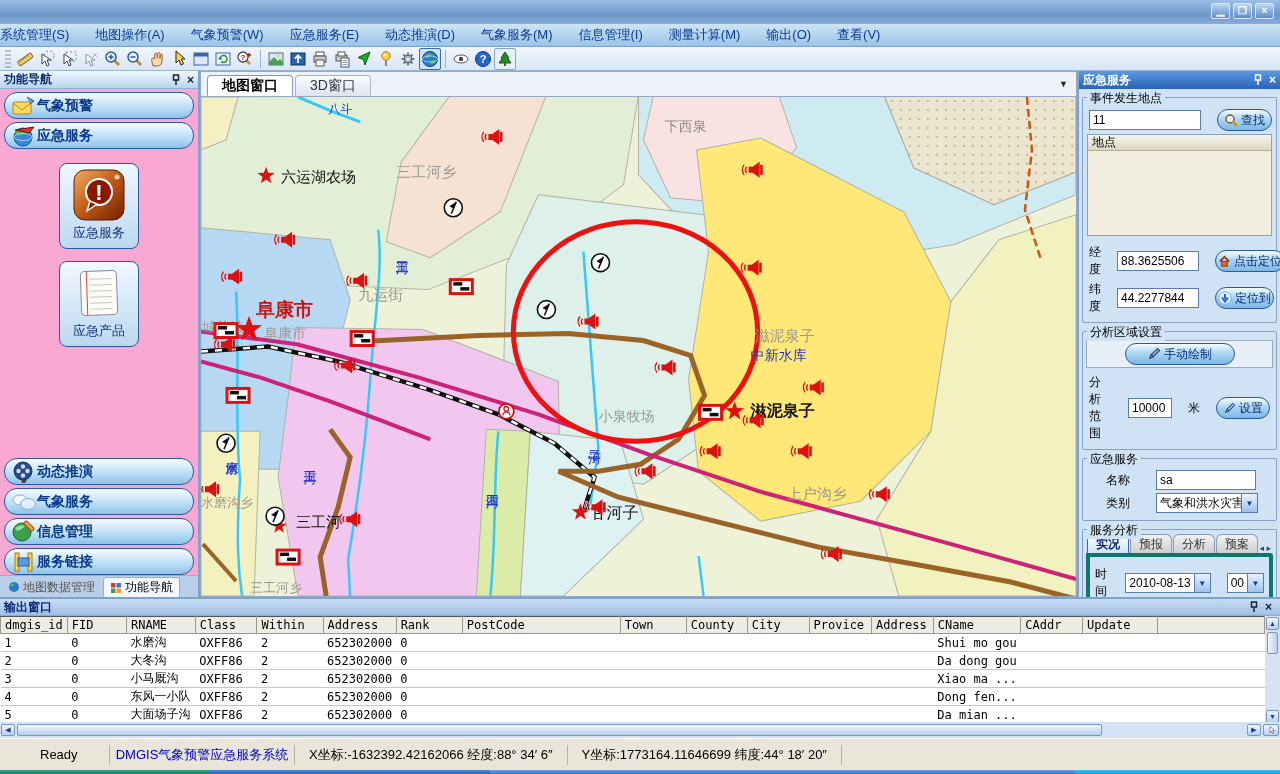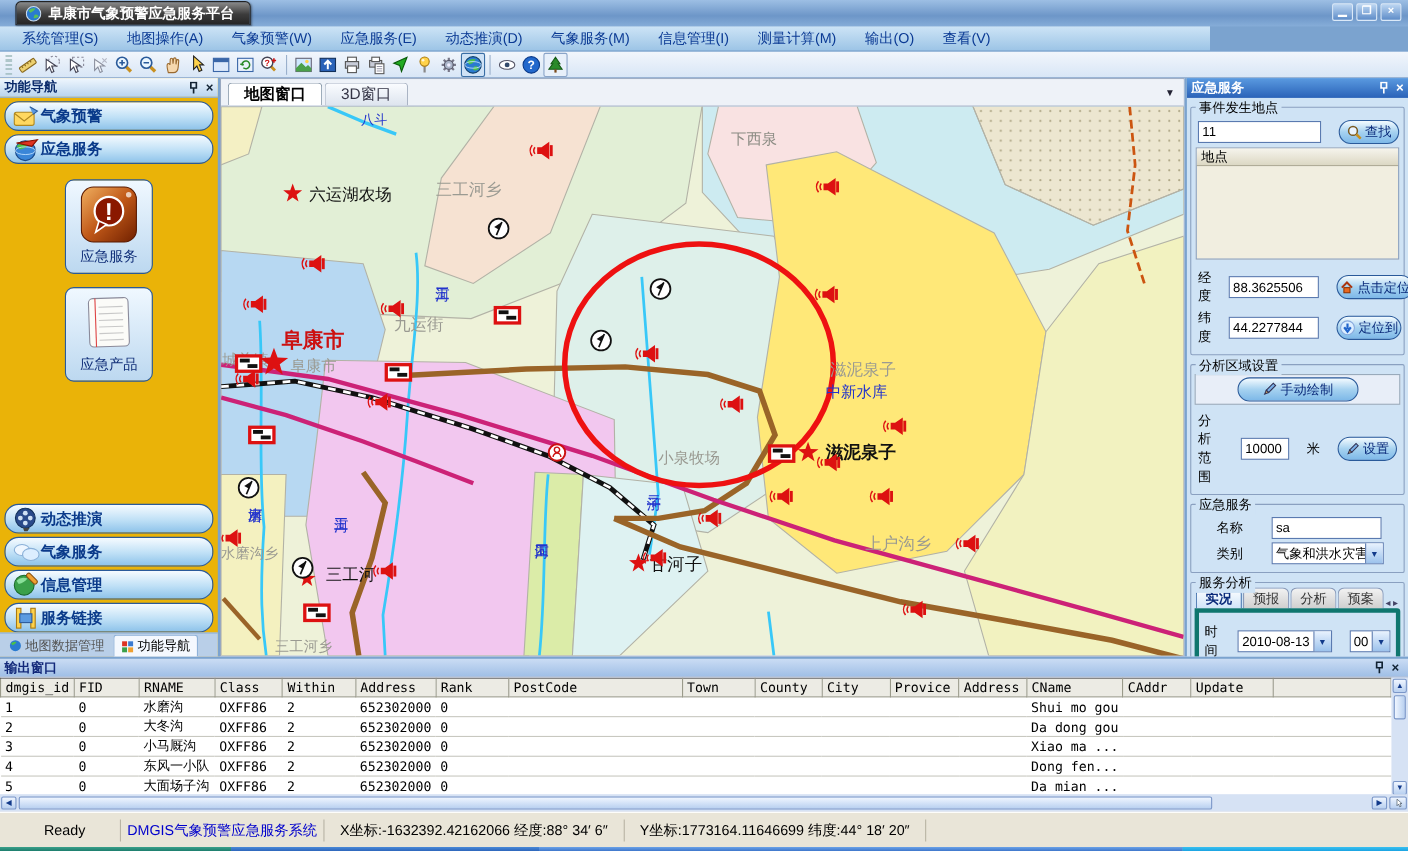--- a/index.html
+++ b/index.html
@@ -6,35 +6,35 @@
 html,body{width:1280px;height:774px}
 body{position:relative;font-family:"Liberation Sans",sans-serif;font-size:12px;background:#7ba3cf;overflow:hidden;color:#000}
 svg{display:block}
 
 .titlebar{position:absolute;left:0;top:0;width:1280px;height:24px;background:linear-gradient(#9dbfe4,#6d96c8 60%,#86add8)}
 .title-tab{position:absolute;left:14px;top:1px;height:22px;padding:0 14px 0 8px;display:flex;align-items:center;gap:6px;background:linear-gradient(#8a8a8a,#3c3c3c 55%,#262626);border:1px solid #222;border-radius:5px 5px 0 0;box-shadow:1px 1px 2px rgba(0,0,0,.4)}
 .title-tab .ttxt{color:#fff;font-weight:bold;font-size:13px;white-space:nowrap}
 .win-ctrls{position:absolute;right:6px;top:3px;display:flex;gap:3px}
 .wbtn{width:19px;height:16px;background:linear-gradient(#bcd6f2,#5e8cc8);border:1px solid #dbe9f8;border-radius:2px;color:#fff;font-size:10px;line-height:14px;text-align:center;font-weight:bold;cursor:pointer}
 
-.menubar{position:absolute;left:0;top:24px;width:1100px;height:23px;background:linear-gradient(#cde4f6,#9cc4e6);border-bottom:1px solid #7aa2cc;display:flex;align-items:center;padding-left:20px;gap:26px}
+.menubar{position:absolute;left:0;top:24px;width:1280px;height:23px;background:linear-gradient(#cde4f6,#9cc4e6);border-bottom:1px solid #7aa2cc;display:flex;align-items:center;padding-left:0;gap:26px}
 .menu-item{color:#0b3a94;font-size:13px;white-space:nowrap;cursor:pointer}
 
 .toolbar{position:absolute;left:0;top:47px;width:1280px;height:24px;background:linear-gradient(#f2f6fc,#d8e6f6);border-bottom:1px solid #9ab4d4;display:flex;align-items:center;padding-left:2px}
 .tgrip{width:6px;height:18px;margin:0 3px;background:repeating-linear-gradient(#8aa 0 2px,transparent 2px 4px);opacity:.6}
 .tbtn{width:22px;height:22px;display:flex;align-items:center;justify-content:center;border:1px solid transparent;border-radius:2px;cursor:pointer}
 .tbtn.pressed{border:1px solid #3a6ea5;background:#cfe2f6}
 .tbtn.raised{border:1px solid #8aa4c8;background:#e8f0fa}
 .tsep{width:1px;height:18px;background:#9ab0cc;margin:0 4px}
 
 .panel-title{height:18px;display:flex;align-items:center;padding:0 4px;font-weight:bold}
 .pin-x{margin-left:auto;display:flex;gap:6px;align-items:center}
 .pin-x .px{cursor:pointer;font-weight:bold;line-height:10px}
 
-.left-panel{position:absolute;left:0;top:71px;width:200px;height:526px;background:#eab308;border-right:2px solid #7ba3cf;display:flex;flex-direction:column}
+.left-panel{position:absolute;left:0;top:71px;width:200px;height:526px;background:#f9a8d4;border-right:2px solid #7ba3cf;display:flex;flex-direction:column}
 .left-panel .panel-title{background:linear-gradient(#f0f7fe,#b9d4ee);color:#0a2a6a;border-bottom:1px solid #8fb2d8}
 .nav-bar{height:27px;margin:3px 4px 0 4px;border:1.5px solid #2a5a9a;border-radius:13px;background:linear-gradient(#f6fbff,#bfe0f6 55%,#8ec3ea);display:flex;align-items:center;padding:0 6px;cursor:pointer;flex:0 0 auto}
 .nav-bar .nlabel{flex:1;text-align:left;font-weight:bold;font-size:14px;color:#0a3a8a}
 .nav-content{flex:1;display:flex;flex-direction:column;align-items:center;padding-top:14px;gap:12px;overflow:hidden}
 .big-btn{width:80px;height:86px;border:1.5px solid #2a5a9a;border-radius:8px;background:linear-gradient(#f0f8ff,#bcd8f0);display:flex;flex-direction:column;align-items:center;padding-top:5px;cursor:pointer}
 .big-btn .blabel{margin-top:3px;font-size:13px;color:#13317a}
 .ltabs{height:22px;background:#b9cfe8;border-top:1px solid #8fb2d8;display:flex;align-items:flex-end;padding-left:2px;gap:2px;flex:0 0 auto}
 .ltab{height:20px;display:flex;align-items:center;gap:3px;padding:0 6px;font-size:12px;color:#555;cursor:pointer}
 .ltab.active{background:#f4f8fe;border:1px solid #8fb2d8;border-bottom:none;border-radius:3px 3px 0 0;color:#000}
 
@@ -83,28 +83,20 @@
 .hthumb{width:1085px;height:12px;background:linear-gradient(#f0f6ff,#b8d0f0);border:1px solid #7a96c8;border-radius:2px}
 
 .statusbar{position:absolute;left:0;top:738px;width:1280px;height:32px;background:#e9e5d8;border-top:1px solid #fff;display:flex;align-items:center;font-size:13px}
 .sseg{padding:0 14px;border-right:1px solid #b8b4a4;height:20px;display:flex;align-items:center;white-space:nowrap}
 .bottomstrip{position:absolute;left:0;top:770px;width:1280px;height:4px;display:flex}
 </style>
 </head>
 <body>
 
 <div class="titlebar">
-  <div class="title-tab">
-    <svg width="15" height="15" viewBox="0 0 16 16">
-        <circle cx="8" cy="8" r="7" fill="#2a7ad0" stroke="#cde"></circle>
-        <path d="M3 5 Q6 2 10 3 Q8 6 5 7 Z" fill="#58c058"></path>
-        <path d="M9 9 Q12 8 13 11 Q10 13 8 12 Z" fill="#58c058"></path>
-      </svg>
-    <span class="ttxt">阜康市气象预警应急服务平台</span>
-  </div>
   <div class="win-ctrls">
     <span class="wbtn">▁</span>
     <span class="wbtn">❐</span>
     <span class="wbtn">×</span>
   </div>
 </div>
 
 <div class="menubar">
   <span class="menu-item">系统管理(S)</span>
   <span class="menu-item">地图操作(A)</span>

